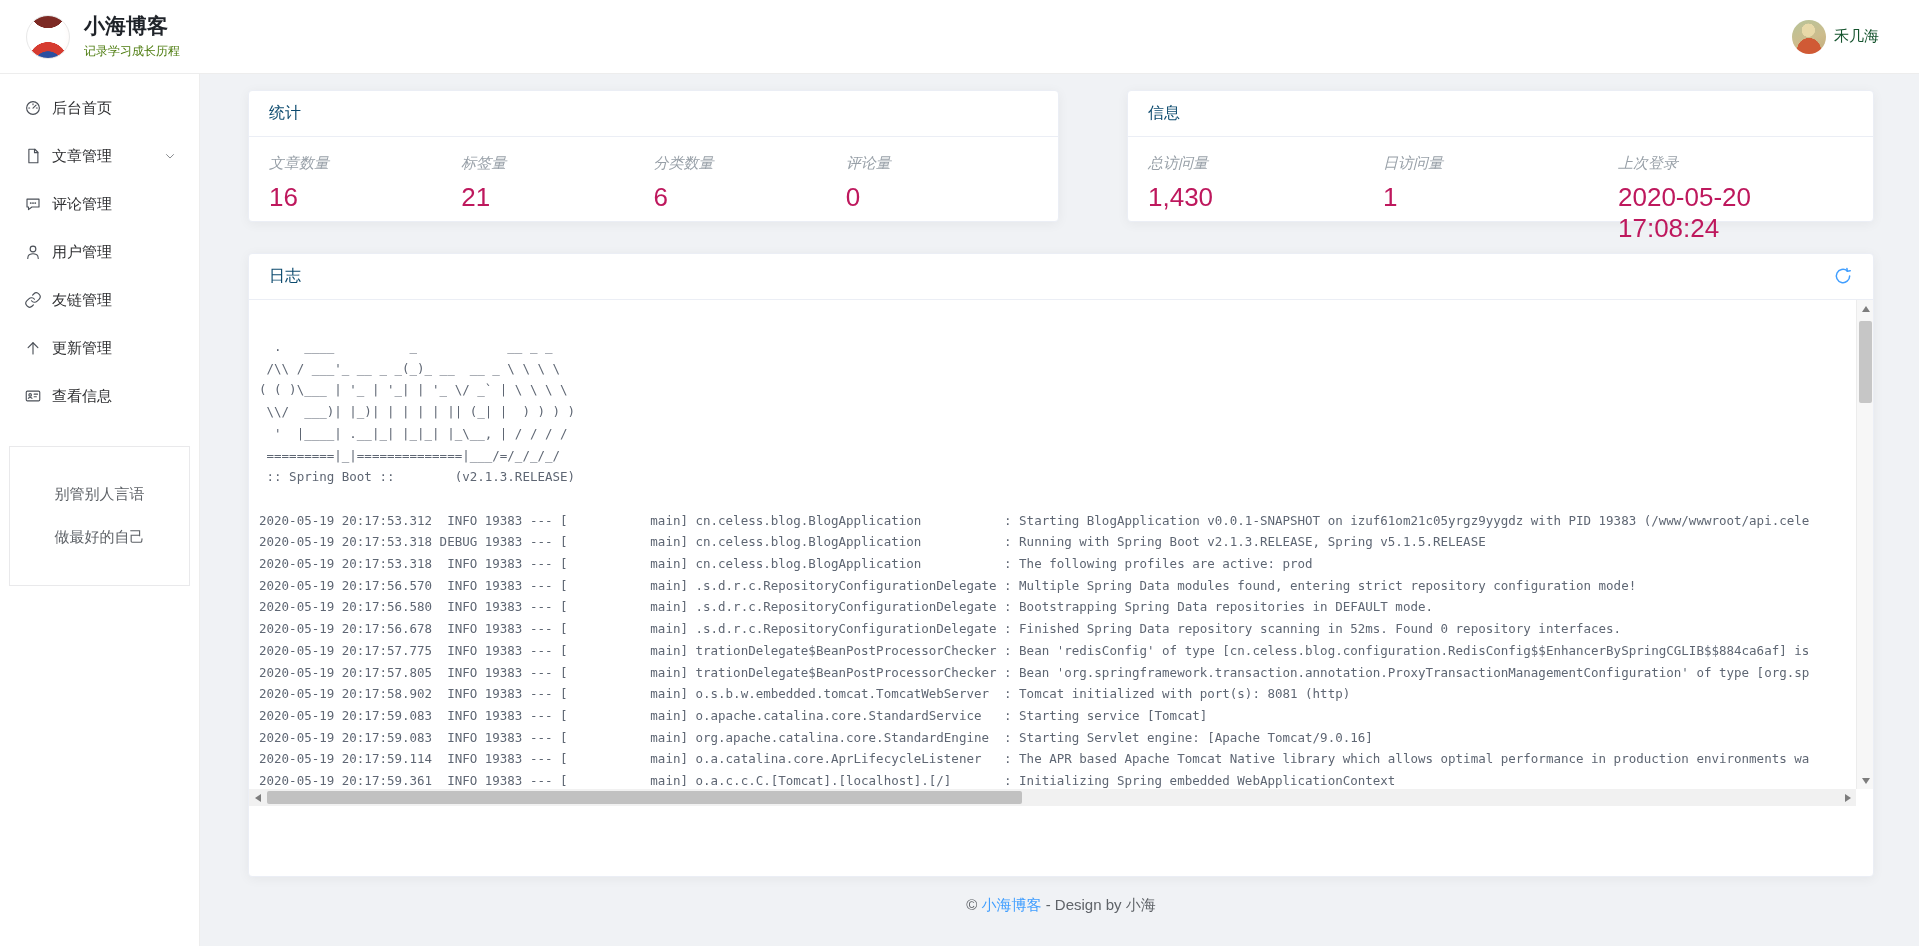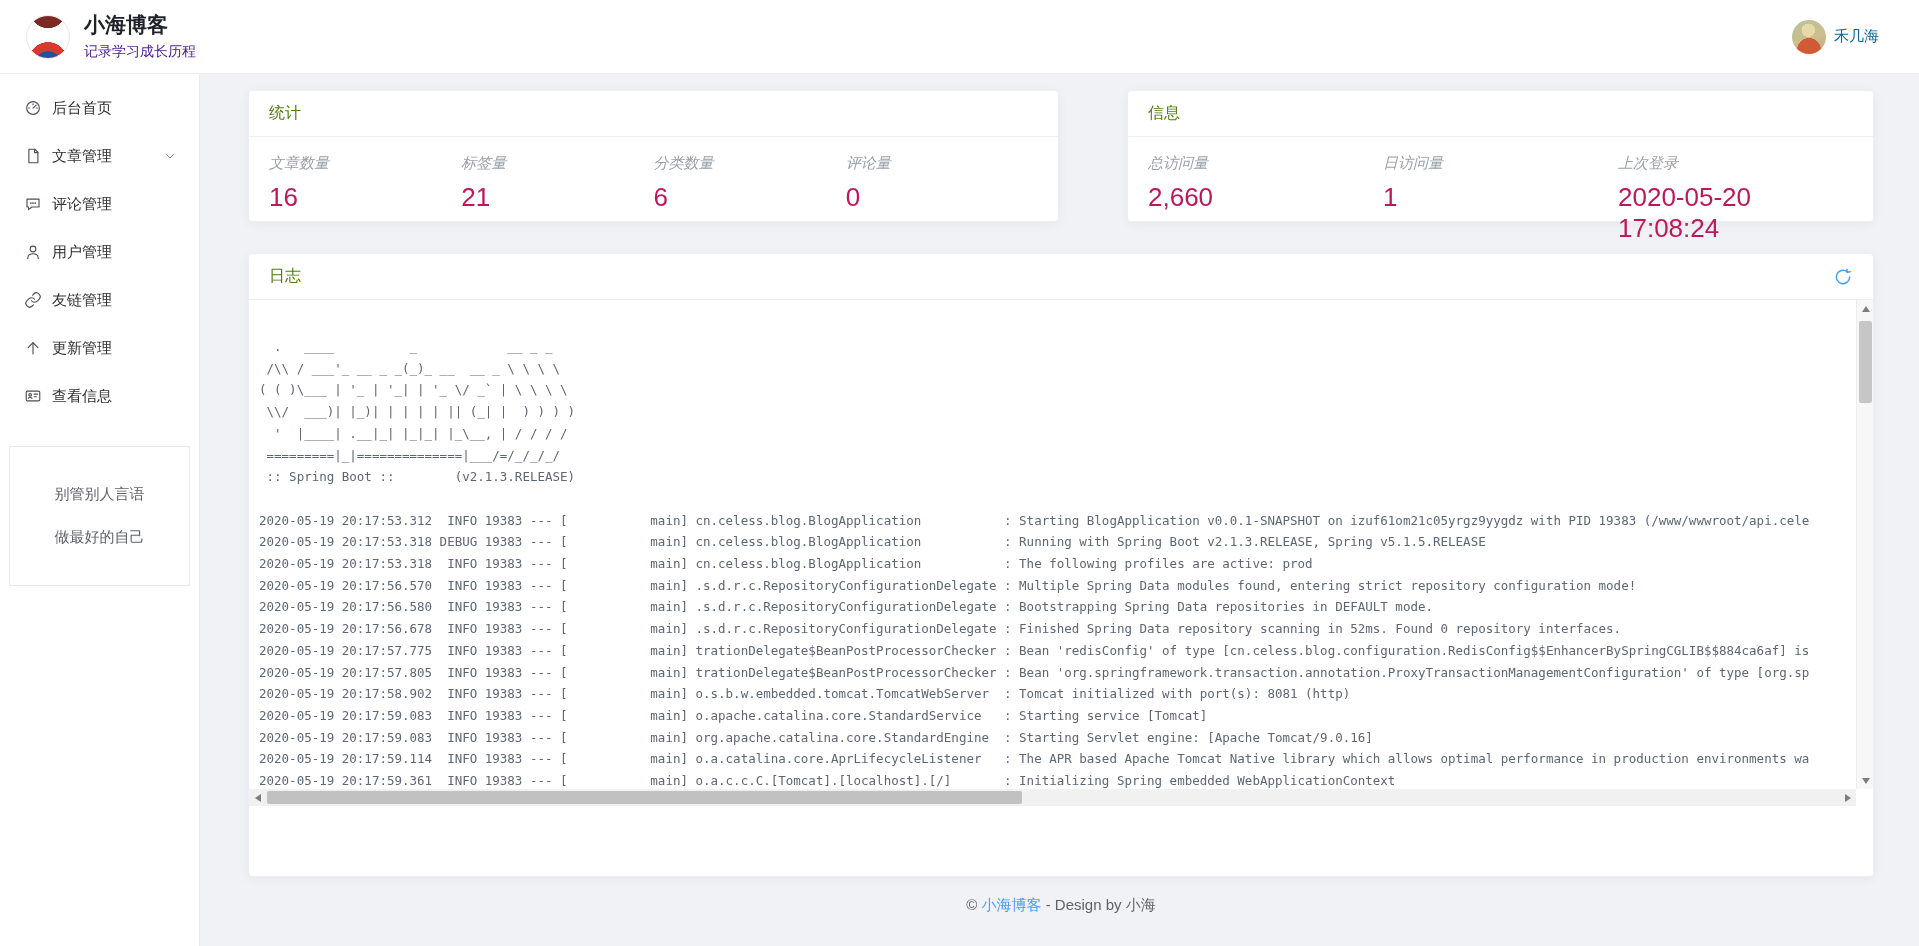--- a/index.html
+++ b/index.html
@@ -12,51 +12,51 @@
   .logo-group { display:flex; align-items:center; gap:14px; }
   .logo-avatar { width:44px; height:44px; border-radius:50%; border:1px solid #e8e8e8;
     background:
       radial-gradient(circle at 50% 118%, #2b4fa0 0 26%, transparent 27%),
       radial-gradient(circle at 50% 108%, #d63b30 0 38%, transparent 39%),
       radial-gradient(circle at 50% -14%, #7d2a24 0 34%, transparent 35%),
       radial-gradient(circle at 42% 48%, #fff 0 60%, #fdf4f2 100%);
   }
   .logo-titles { display:flex; flex-direction:column; }
   .app-title { font-size:21px; font-weight:bold; color:#1f2329; line-height:1.2; }
-  .app-subtitle { font-size:14px; color:#4c1d95; margin-top:5px; }
+  .app-subtitle { font-size:12px; color:#4d7c0f; margin-top:5px; }
   .user-group { display:flex; align-items:center; gap:8px; cursor:pointer; }
   .user-avatar { width:34px; height:34px; border-radius:50%;
     background:
       radial-gradient(circle at 50% 88%, #d05a35 0 34%, transparent 35%),
       radial-gradient(circle at 48% 30%, #e8d9a8 0 22%, transparent 23%),
       linear-gradient(160deg, #b7c49a 0%, #cdbd8d 55%, #c2a979 100%);
   }
-  .user-name { font-size:15px; color:#0369a1; }
+  .user-name { font-size:15px; color:#14532d; }
 
   
   .page-body { display:flex; height:872px; }
   .sidebar { width:200px; background:#fff; border-right:1px solid #ededed; flex:0 0 200px; padding-top:10px; }
   .main { flex:1; padding:16px 45px 0 48px; }
 
   
   .menu-item { height:48px; display:flex; align-items:center; padding:0 22px 0 24px;
     font-size:15px; color:#303133; cursor:pointer; }
   .mi-icon { width:18px; height:18px; margin-right:10px; color:#4a4f57; display:inline-flex; }
   .mi-icon svg, .mi-chevron svg { width:100%; height:100%; fill:none; stroke:currentColor;
     stroke-width:1.5; stroke-linecap:round; stroke-linejoin:round; }
   .mi-label { flex:1; }
   .mi-chevron { width:14px; height:14px; color:#76797e; display:inline-flex; }
   .quote-box { margin:26px 9px 0 9px; border:1px solid #e9e9eb; padding:26px 6px; text-align:center;font-family:Liberation Serif, serif; }
   .quote-line { font-size:15px; color:#5f6368; line-height:43px; }
 
   
   .card { background:#fff; border:1px solid #ebeef5; border-radius:4px;
     box-shadow:0 2px 12px 0 rgba(0,0,0,0.05); }
-  .card-header { padding:12px 20px; border-bottom:1px solid #ebeef5; font-size:16px; color:#4d7c0f;
-    display:flex; align-items:center; justify-content:space-between; }
+  .card-header { padding:12px 20px; border-bottom:1px solid #ebeef5; font-size:16px; color:#0c4a6e;
+    display:flex; align-items:flex-start; justify-content:space-between; }
   .top-row { display:flex; gap:68px; margin-bottom:31px; }
   .stats-card { flex:0 0 811px; height:132px; }
   .info-card { flex:1; height:132px; }
   .stat-body { display:flex; padding:17px 20px 0 20px; }
   .stat-col { flex:1; }
   .stat-label { font-size:15px; color:#98a0a8; margin-bottom:9px;font-style:italic; }
   .stat-value { font-size:26px; color:#be185d; }
 
   
   .log-card { height:624px; }
@@ -212,21 +212,21 @@
             </div>
           </div>
       </section>
       <section class="card info-card">
         <div class="card-header">
           <span>信息</span>
         </div>
         <div class="stat-body" id="info-body">
             <div class="stat-col">
               <div class="stat-label">总访问量</div>
-              <div class="stat-value">2,660</div>
+              <div class="stat-value">1,430</div>
             </div>
             <div class="stat-col">
               <div class="stat-label">日访问量</div>
               <div class="stat-value">1</div>
             </div>
             <div class="stat-col">
               <div class="stat-label">上次登录</div>
               <div class="stat-value">2020-05-20 17:08:24</div>
             </div>
           </div>

